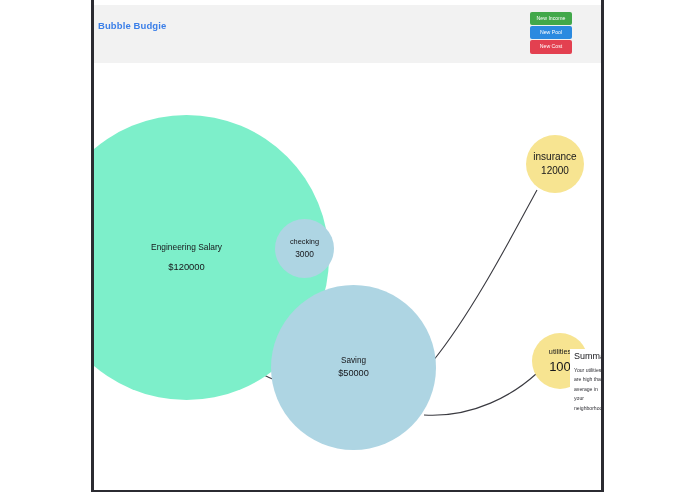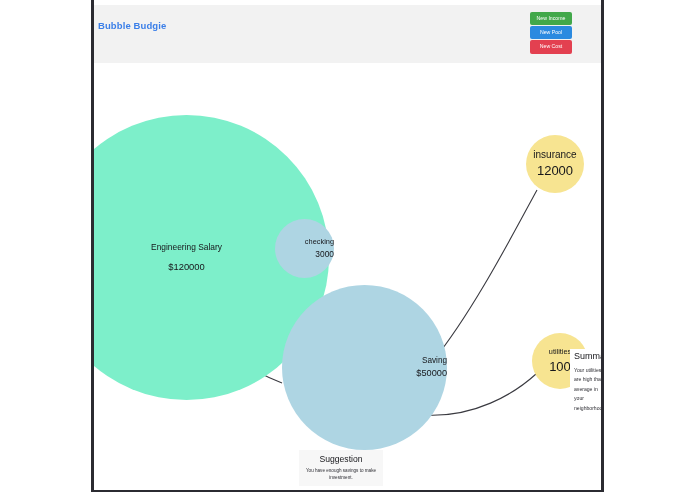--- a/index.html
+++ b/index.html
@@ -113,50 +113,50 @@
     align-items: center;
     justify-content: center;
     text-align: center;
     color: #16161a;
     cursor: pointer;
   }
   .bubble .b-title { font-size: 7.6px; line-height: 1.2; }
   .bubble .b-value { font-size: 8.6px; line-height: 1.2; margin-top: 11px; }
 
   .bubble.income  { background: #7defca; }
-  .bubble.pool    { background: #aed5e3; align-items: flex-end; }
+  .bubble.pool    { background: #aed5e3; }
   .bubble.cost    { background: #f7e491; }
 
   #bubble-salary {
     left: -50px; top: 115px;
     width: 285px; height: 285px;
   }
   #bubble-salary .b-title { font-size: 8.4px; }
   #bubble-salary .b-value { font-size: 9.4px; margin-top: 9px; }
 
   #bubble-checking {
     left: 181px; top: 219px;
     width: 59px; height: 59px;
   }
   #bubble-checking .b-title { font-size: 7.4px; }
   #bubble-checking .b-value { font-size: 8.4px; margin-top: 3px; }
 
   #bubble-saving {
-    left: 188px; top: 285px;
+    left: 177px; top: 285px;
     width: 165px; height: 165px;
   }
   #bubble-saving .b-title { font-size: 8.2px; }
   #bubble-saving .b-value { font-size: 9.2px; margin-top: 3px; }
 
   #bubble-insurance {
     left: 432px; top: 135px;
     width: 58px; height: 58px;
   }
   #bubble-insurance .b-title { font-size: 10px; }
-  #bubble-insurance .b-value { font-size: 13px; margin-top: 2px; }
+  #bubble-insurance .b-value { font-size: 10px; margin-top: 2px; }
 
   #bubble-utilities {
     left: 438px; top: 333px;
     width: 56px; height: 56px;
   }
   #bubble-utilities .b-title { font-size: 7.3px; }
   #bubble-utilities .b-value { font-size: 13px; margin-top: 2px; }
 
   
   #summary-panel {
@@ -259,19 +259,15 @@
         <div class="b-value">100</div>
       </div>
 
     </div>
 
     <div id="summary-panel">
       <div id="summary-title">Summary</div>
       <div id="summary-body">Your utilities are high than average in your neighborhood</div>
     </div>
 
-    <div id="suggestion-panel">
-      <div id="suggestion-title">Suggestion</div>
-      <div id="suggestion-body">You have enough savings to make investment.</div>
-    </div>
 
   </div>
 </div>
 
 </body></html>

